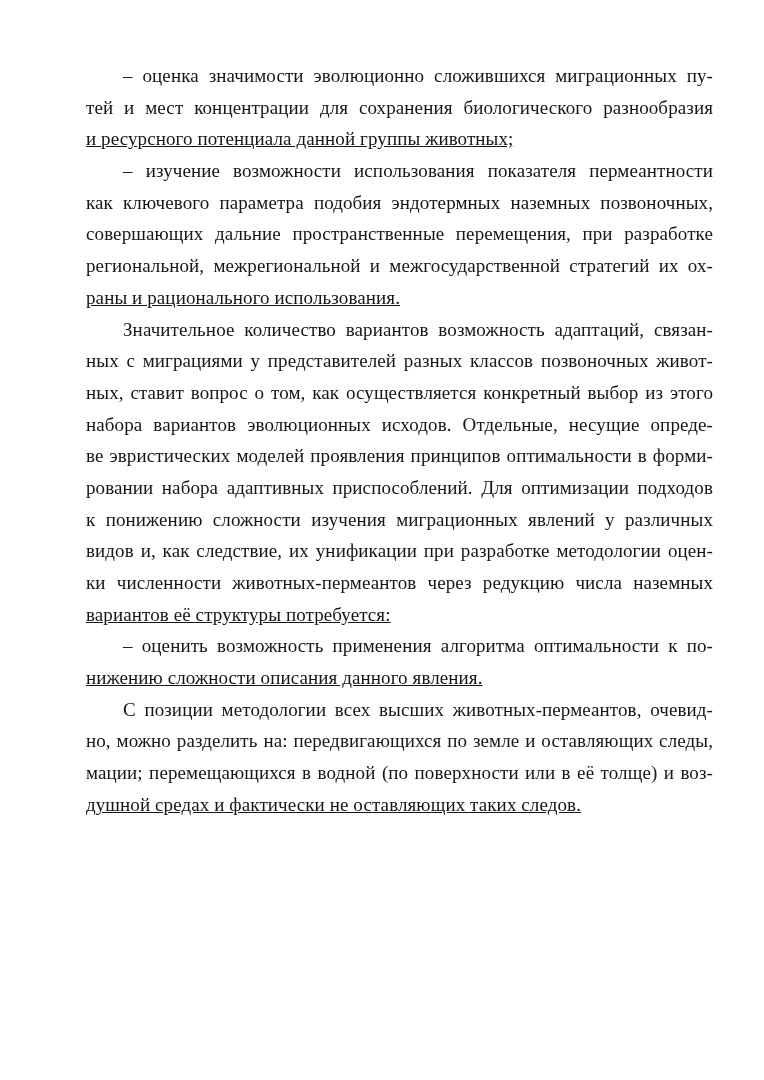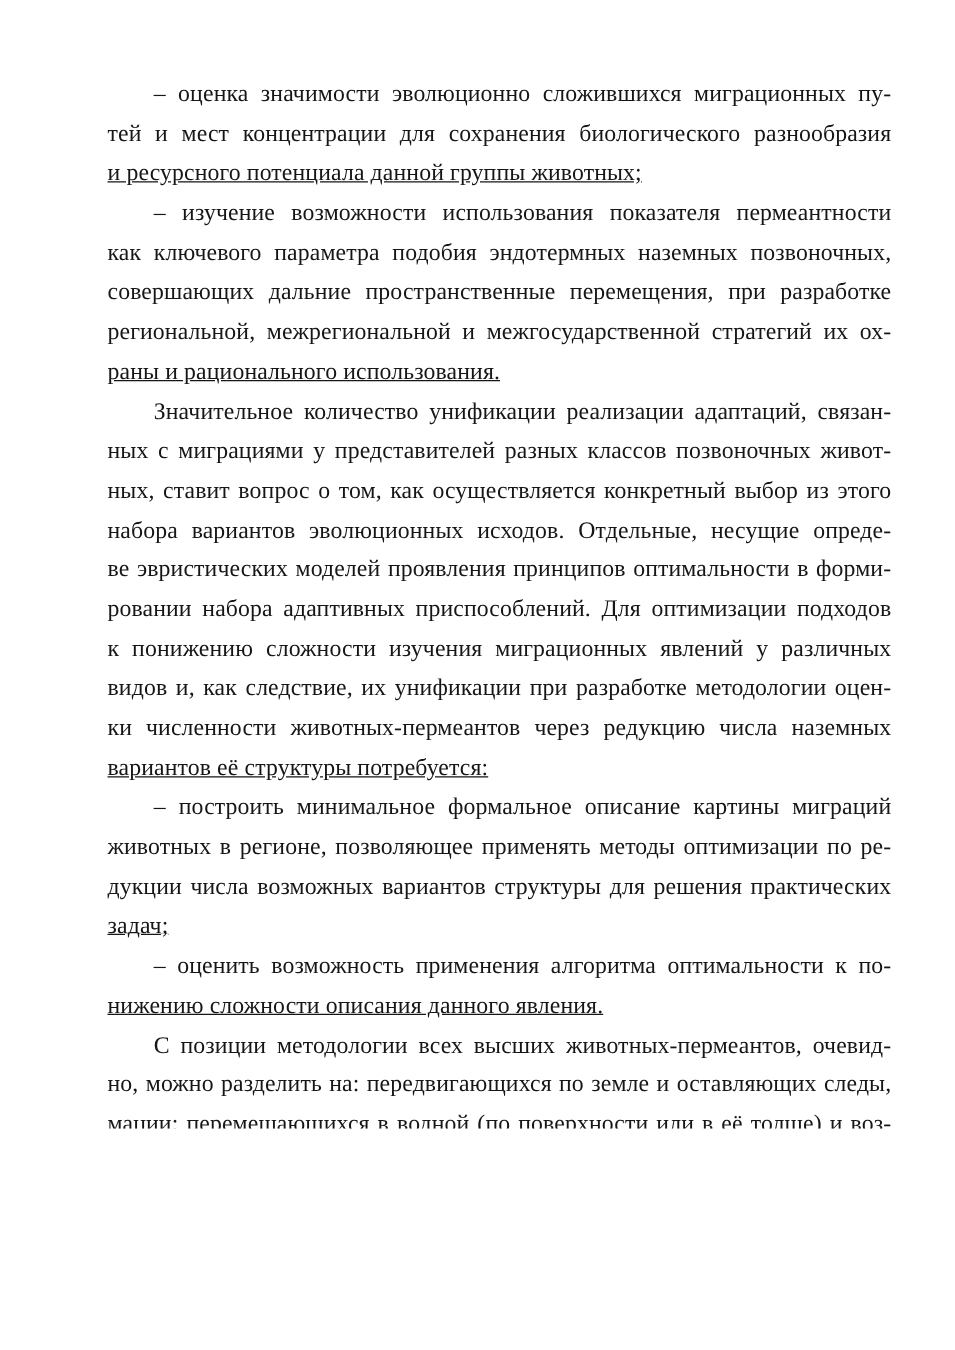--- a/index.html
+++ b/index.html
@@ -66,36 +66,30 @@
         <div class="line last">и ресурсного потенциала данной группы животных;</div>
       </div>
       <div class="paragraph">
         <div class="line first">– изучение возможности использования показателя пермеантности</div>
         <div class="line">как ключевого параметра подобия эндотермных наземных позвоночных,</div>
         <div class="line">совершающих дальние пространственные перемещения, при разработке</div>
         <div class="line">региональной, межрегиональной и межгосударственной стратегий их ох-</div>
         <div class="line last">раны и рационального использования.</div>
       </div>
       <div class="paragraph">
-        <div class="line first">Значительное количество унификации реализации адаптаций, связан-</div>
+        <div class="line first">Значительное количество вариантов возможность адаптаций, связан-</div>
         <div class="line">ных с миграциями у представителей разных классов позвоночных живот-</div>
         <div class="line">ных, ставит вопрос о том, как осуществляется конкретный выбор из этого</div>
         <div class="line">набора вариантов эволюционных исходов. Отдельные, несущие опреде-</div>
         <div class="line">ве эвристических моделей проявления принципов оптимальности в форми-</div>
         <div class="line">ровании набора адаптивных приспособлений. Для оптимизации подходов</div>
         <div class="line">к понижению сложности изучения миграционных явлений у различных</div>
         <div class="line">видов и, как следствие, их унификации при разработке методологии оцен-</div>
         <div class="line">ки численности животных-пермеантов через редукцию числа наземных</div>
         <div class="line last">вариантов её структуры потребуется:</div>
-      </div>
-      <div class="paragraph">
-        <div class="line first">– построить минимальное формальное описание картины миграций</div>
-        <div class="line">животных в регионе, позволяющее применять методы оптимизации по ре-</div>
-        <div class="line">дукции числа возможных вариантов структуры для решения практических</div>
-        <div class="line last">задач;</div>
       </div>
       <div class="paragraph">
         <div class="line first">– оценить возможность применения алгоритма оптимальности к по-</div>
         <div class="line last">нижению сложности описания данного явления.</div>
       </div>
       <div class="paragraph">
         <div class="line first">С позиции методологии всех высших животных-пермеантов, очевид-</div>
         <div class="line">но, можно разделить на: передвигающихся по земле и оставляющих следы,</div>
         <div class="line">мации; перемещающихся в водной (по поверхности или в её толще) и воз-</div>
         <div class="line last">душной средах и фактически не оставляющих таких следов.</div>

